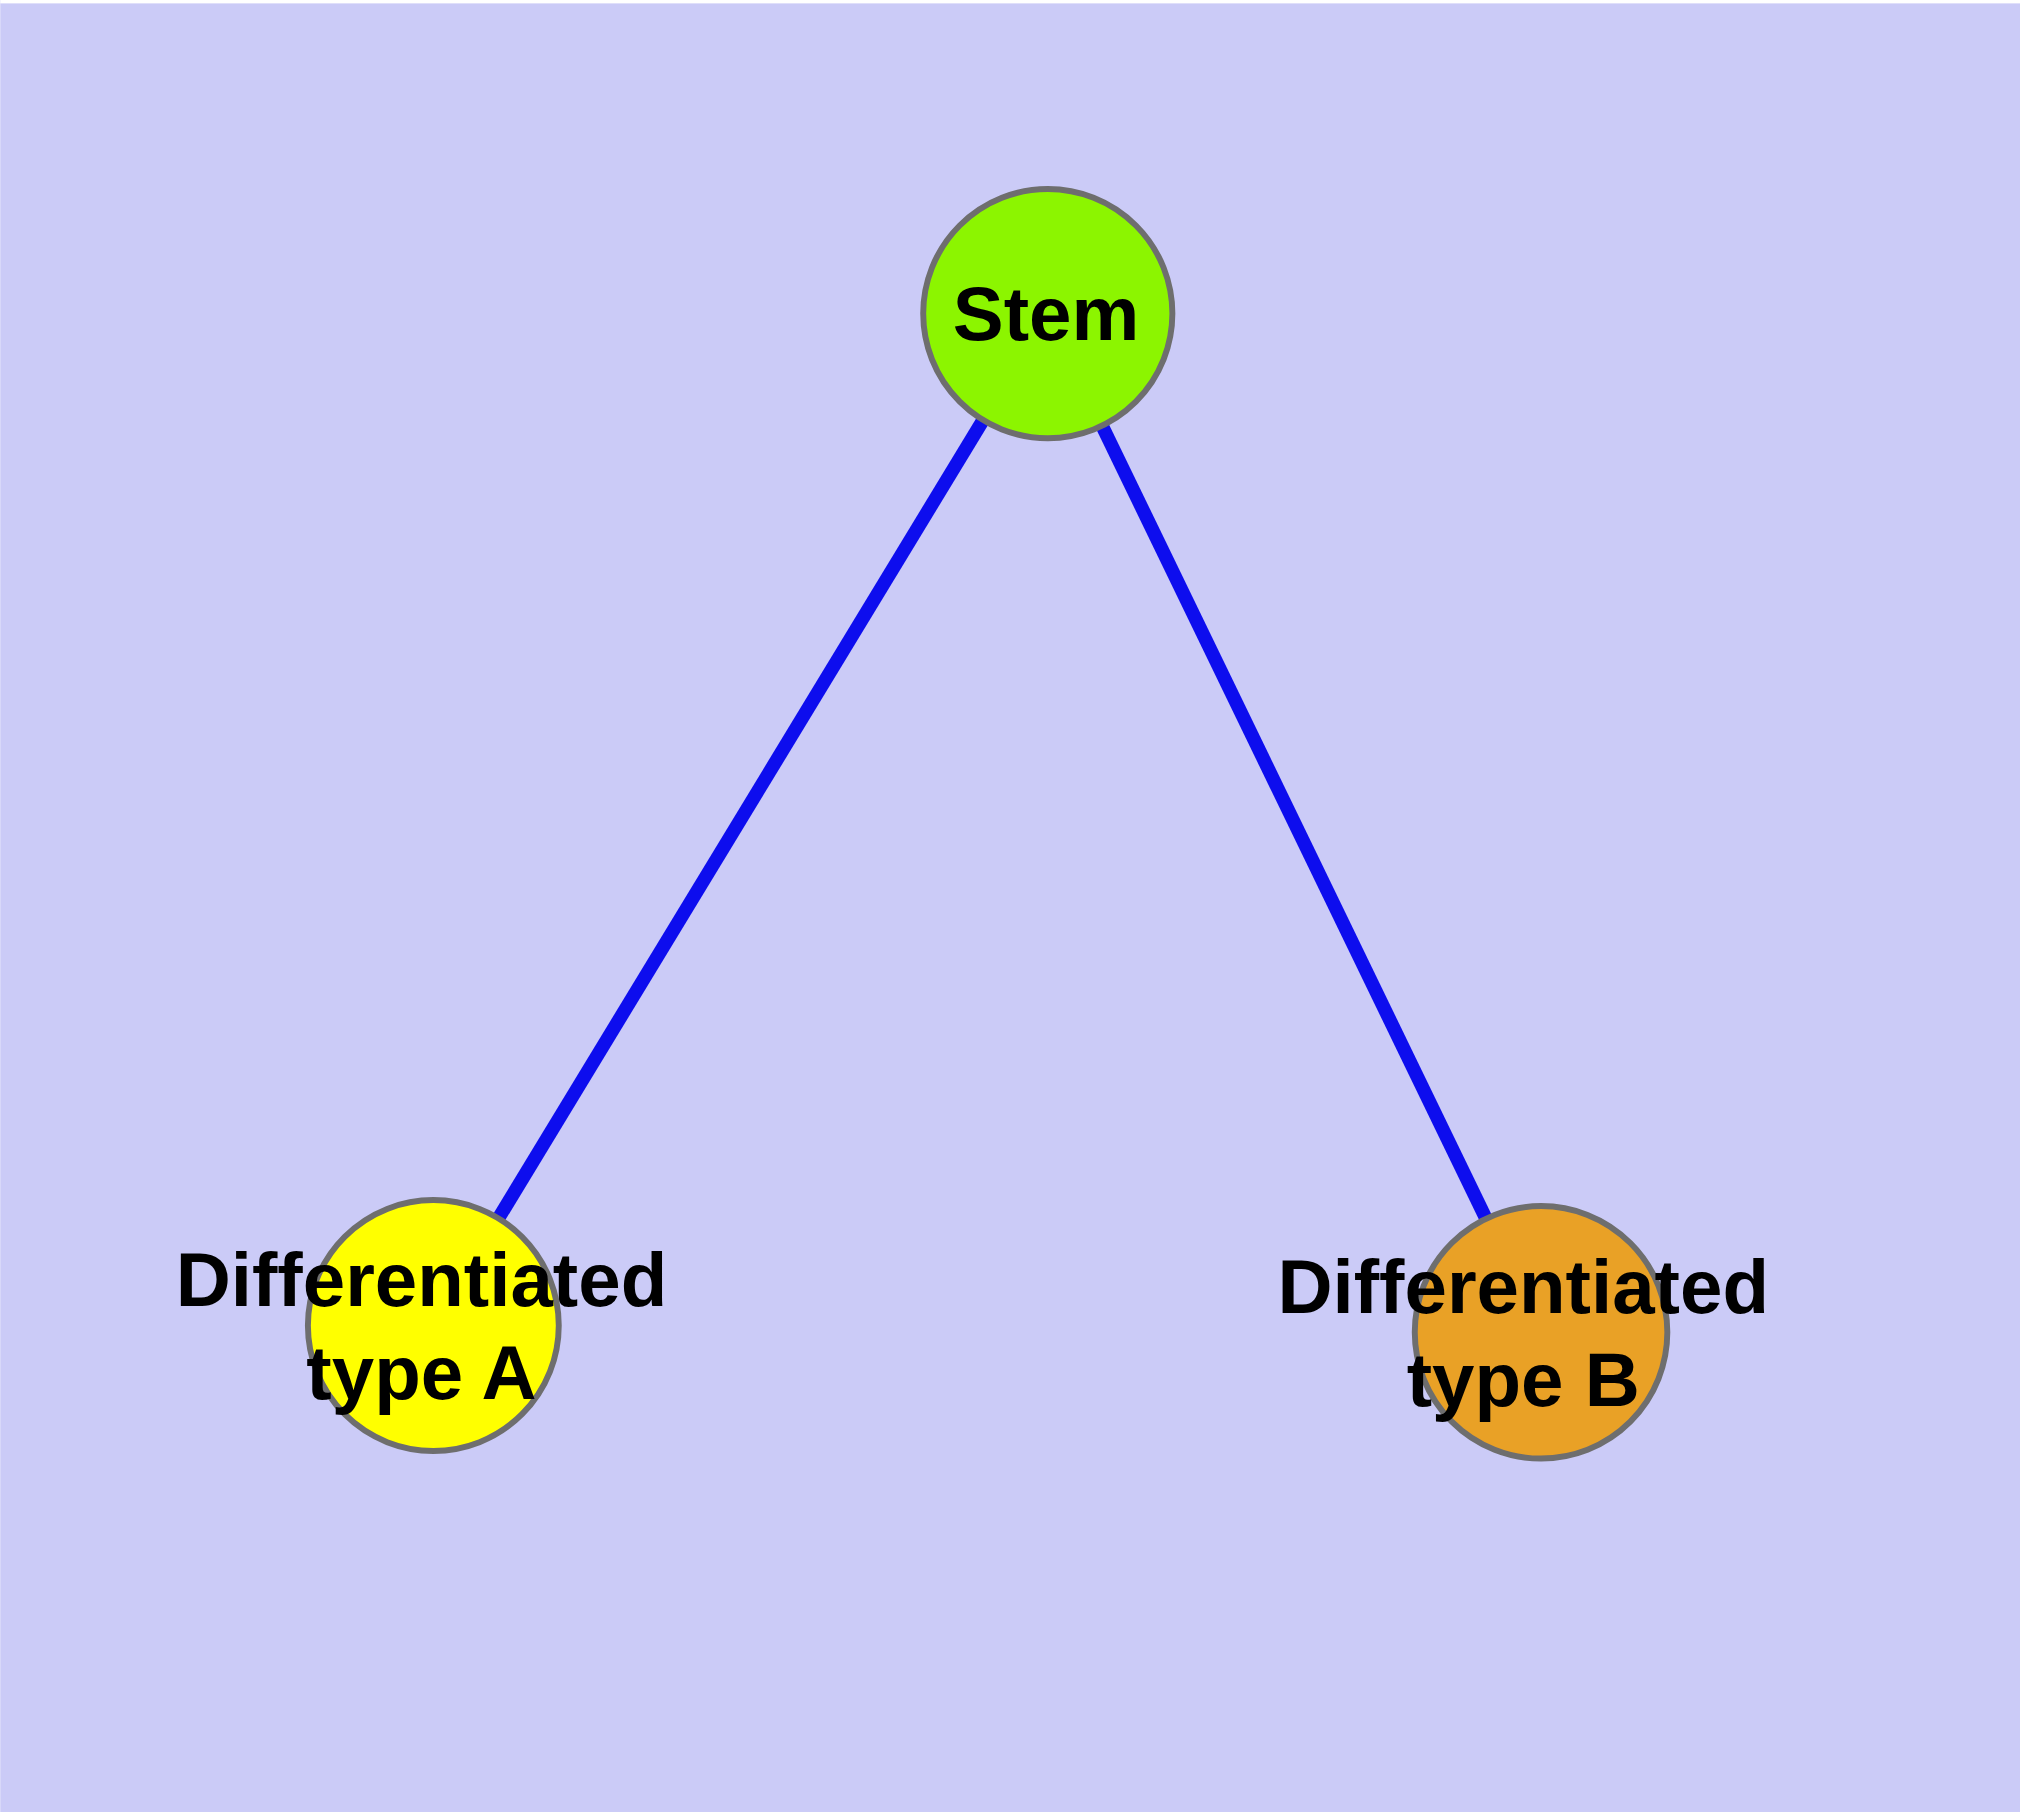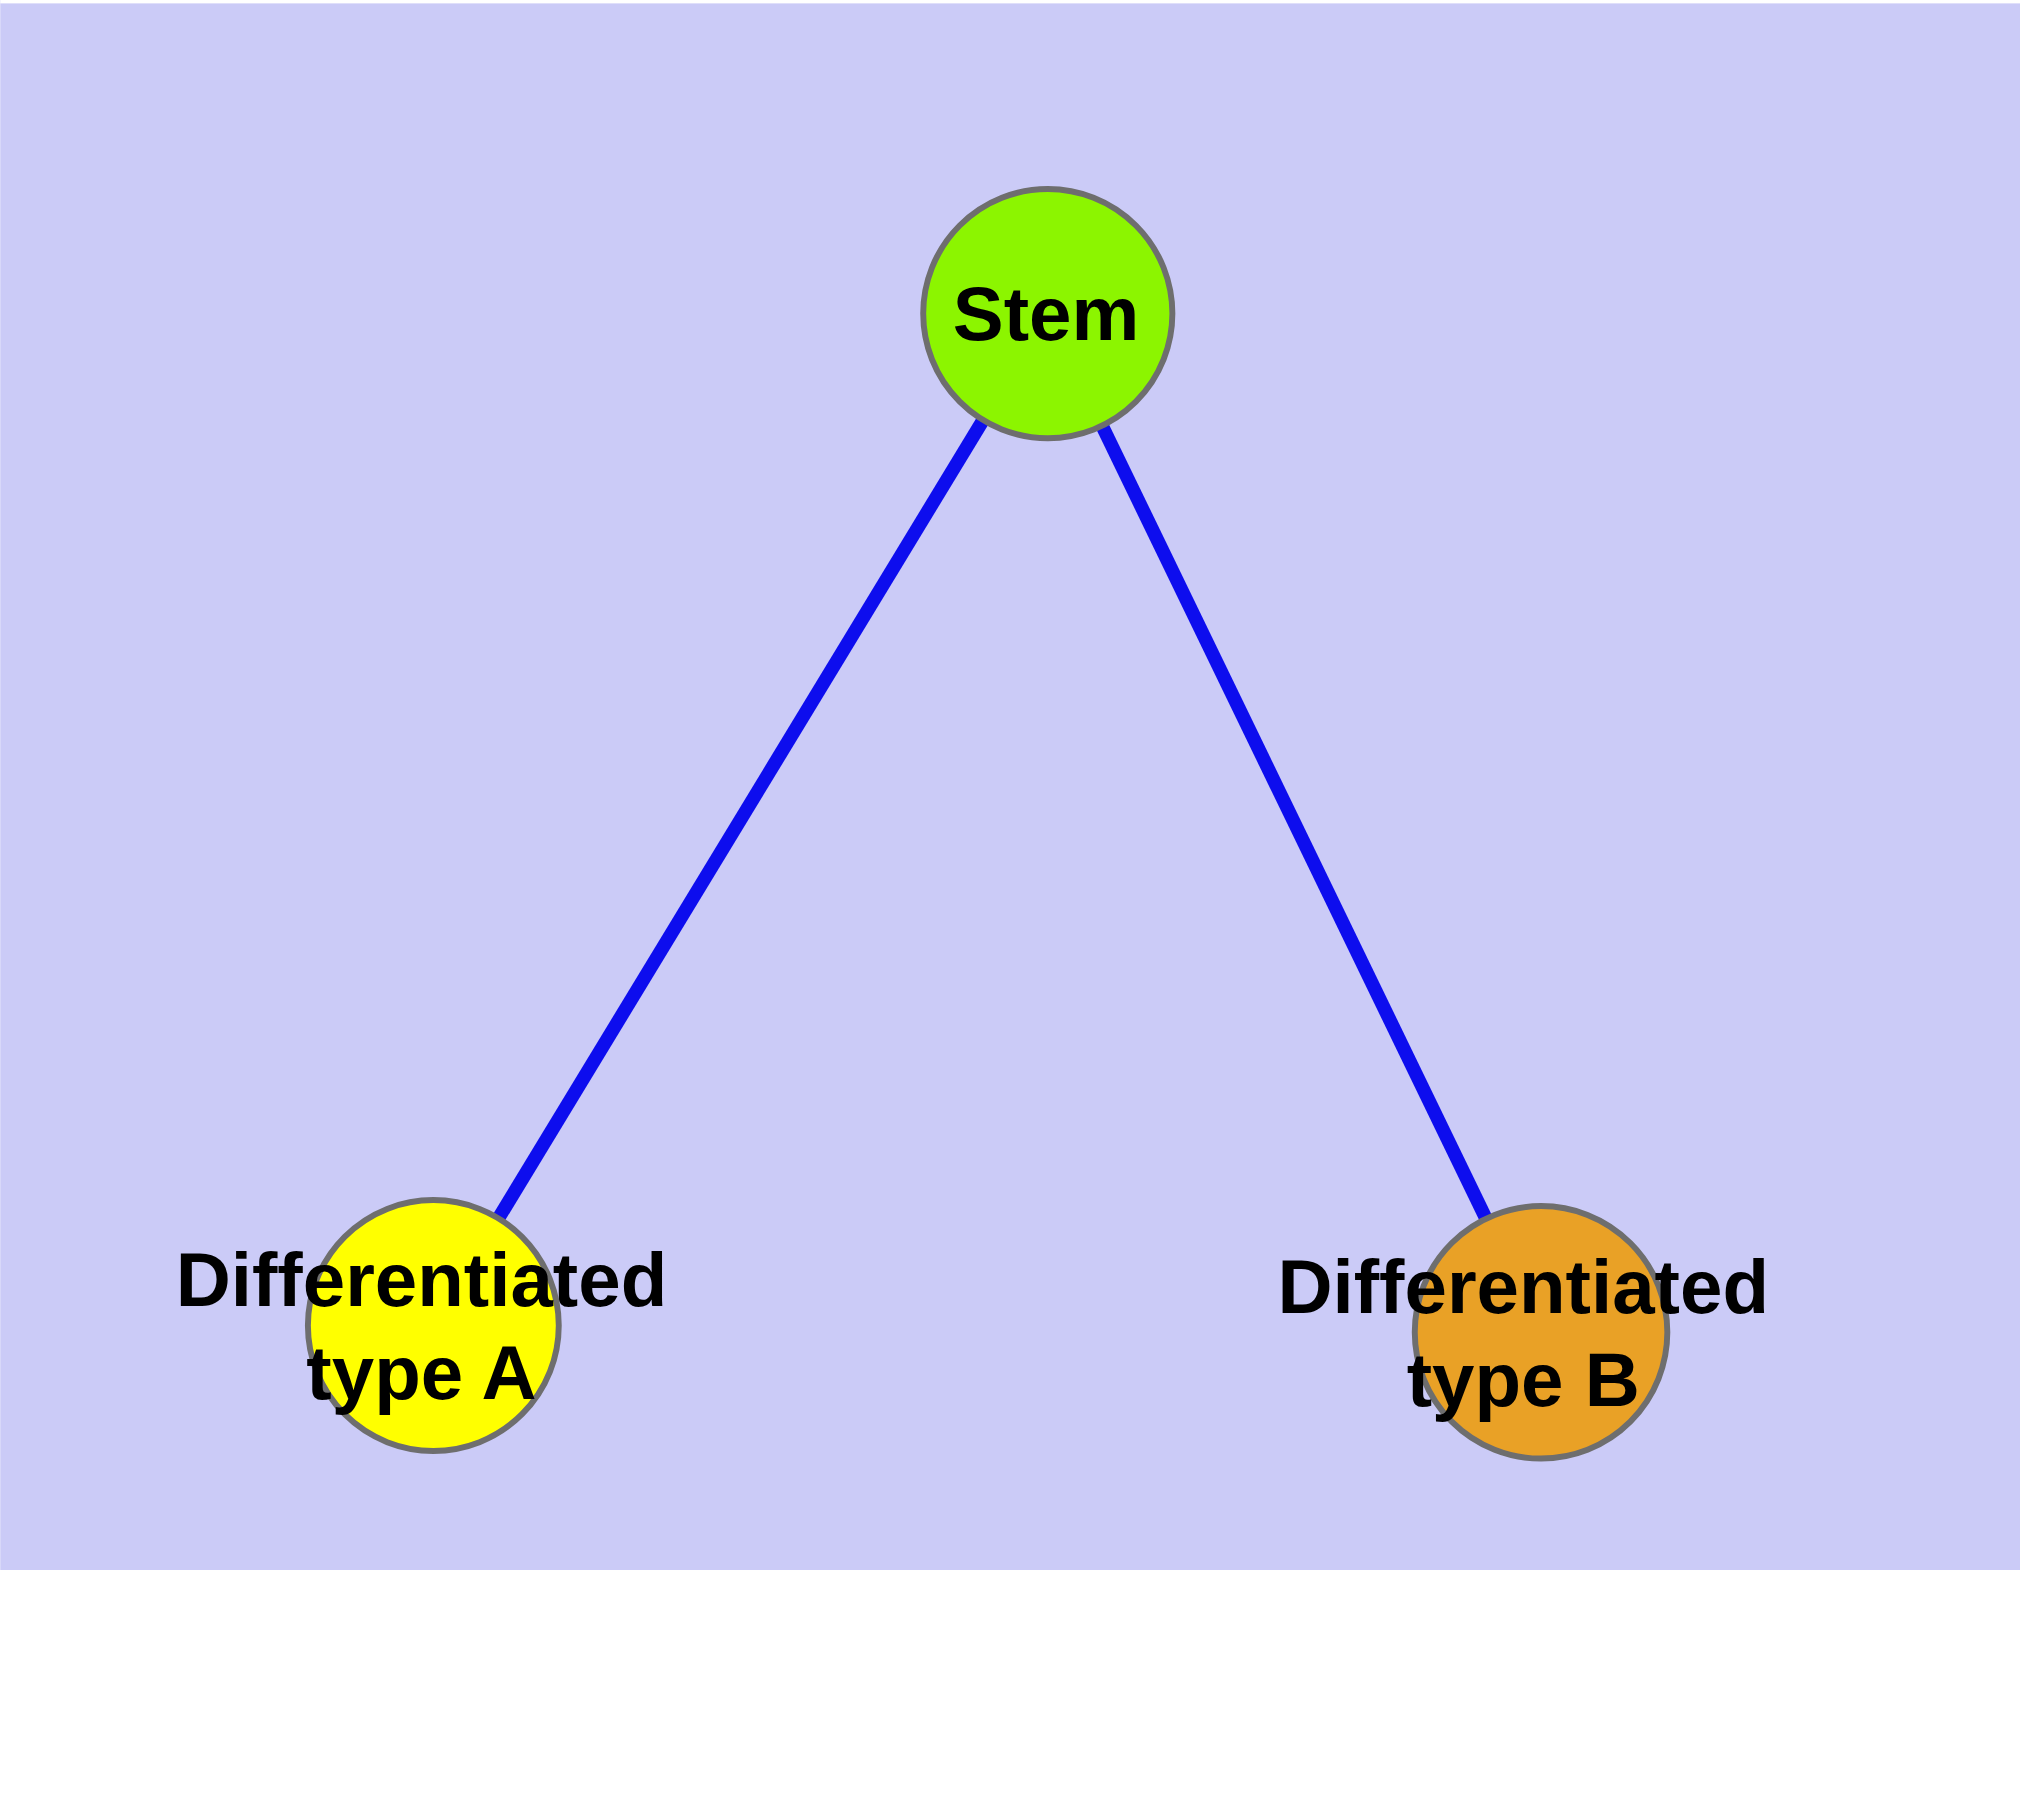--- a/index.html
+++ b/index.html
@@ -3,21 +3,21 @@
 <meta charset="utf-8">
 <style>
   html, body {
     margin: 0;
     padding: 0;
     background: #ffffff;
   }
   .canvas-wrap {
     position: relative;
     width: 2021px;
-    height: 1570px;
+    height: 1812px;
     overflow: hidden;
   }
   svg {
     display: block;
     width: 2021px;
     height: 1812px;
   }
   .edge-line {
     stroke-width: 16px;
     fill: none;

